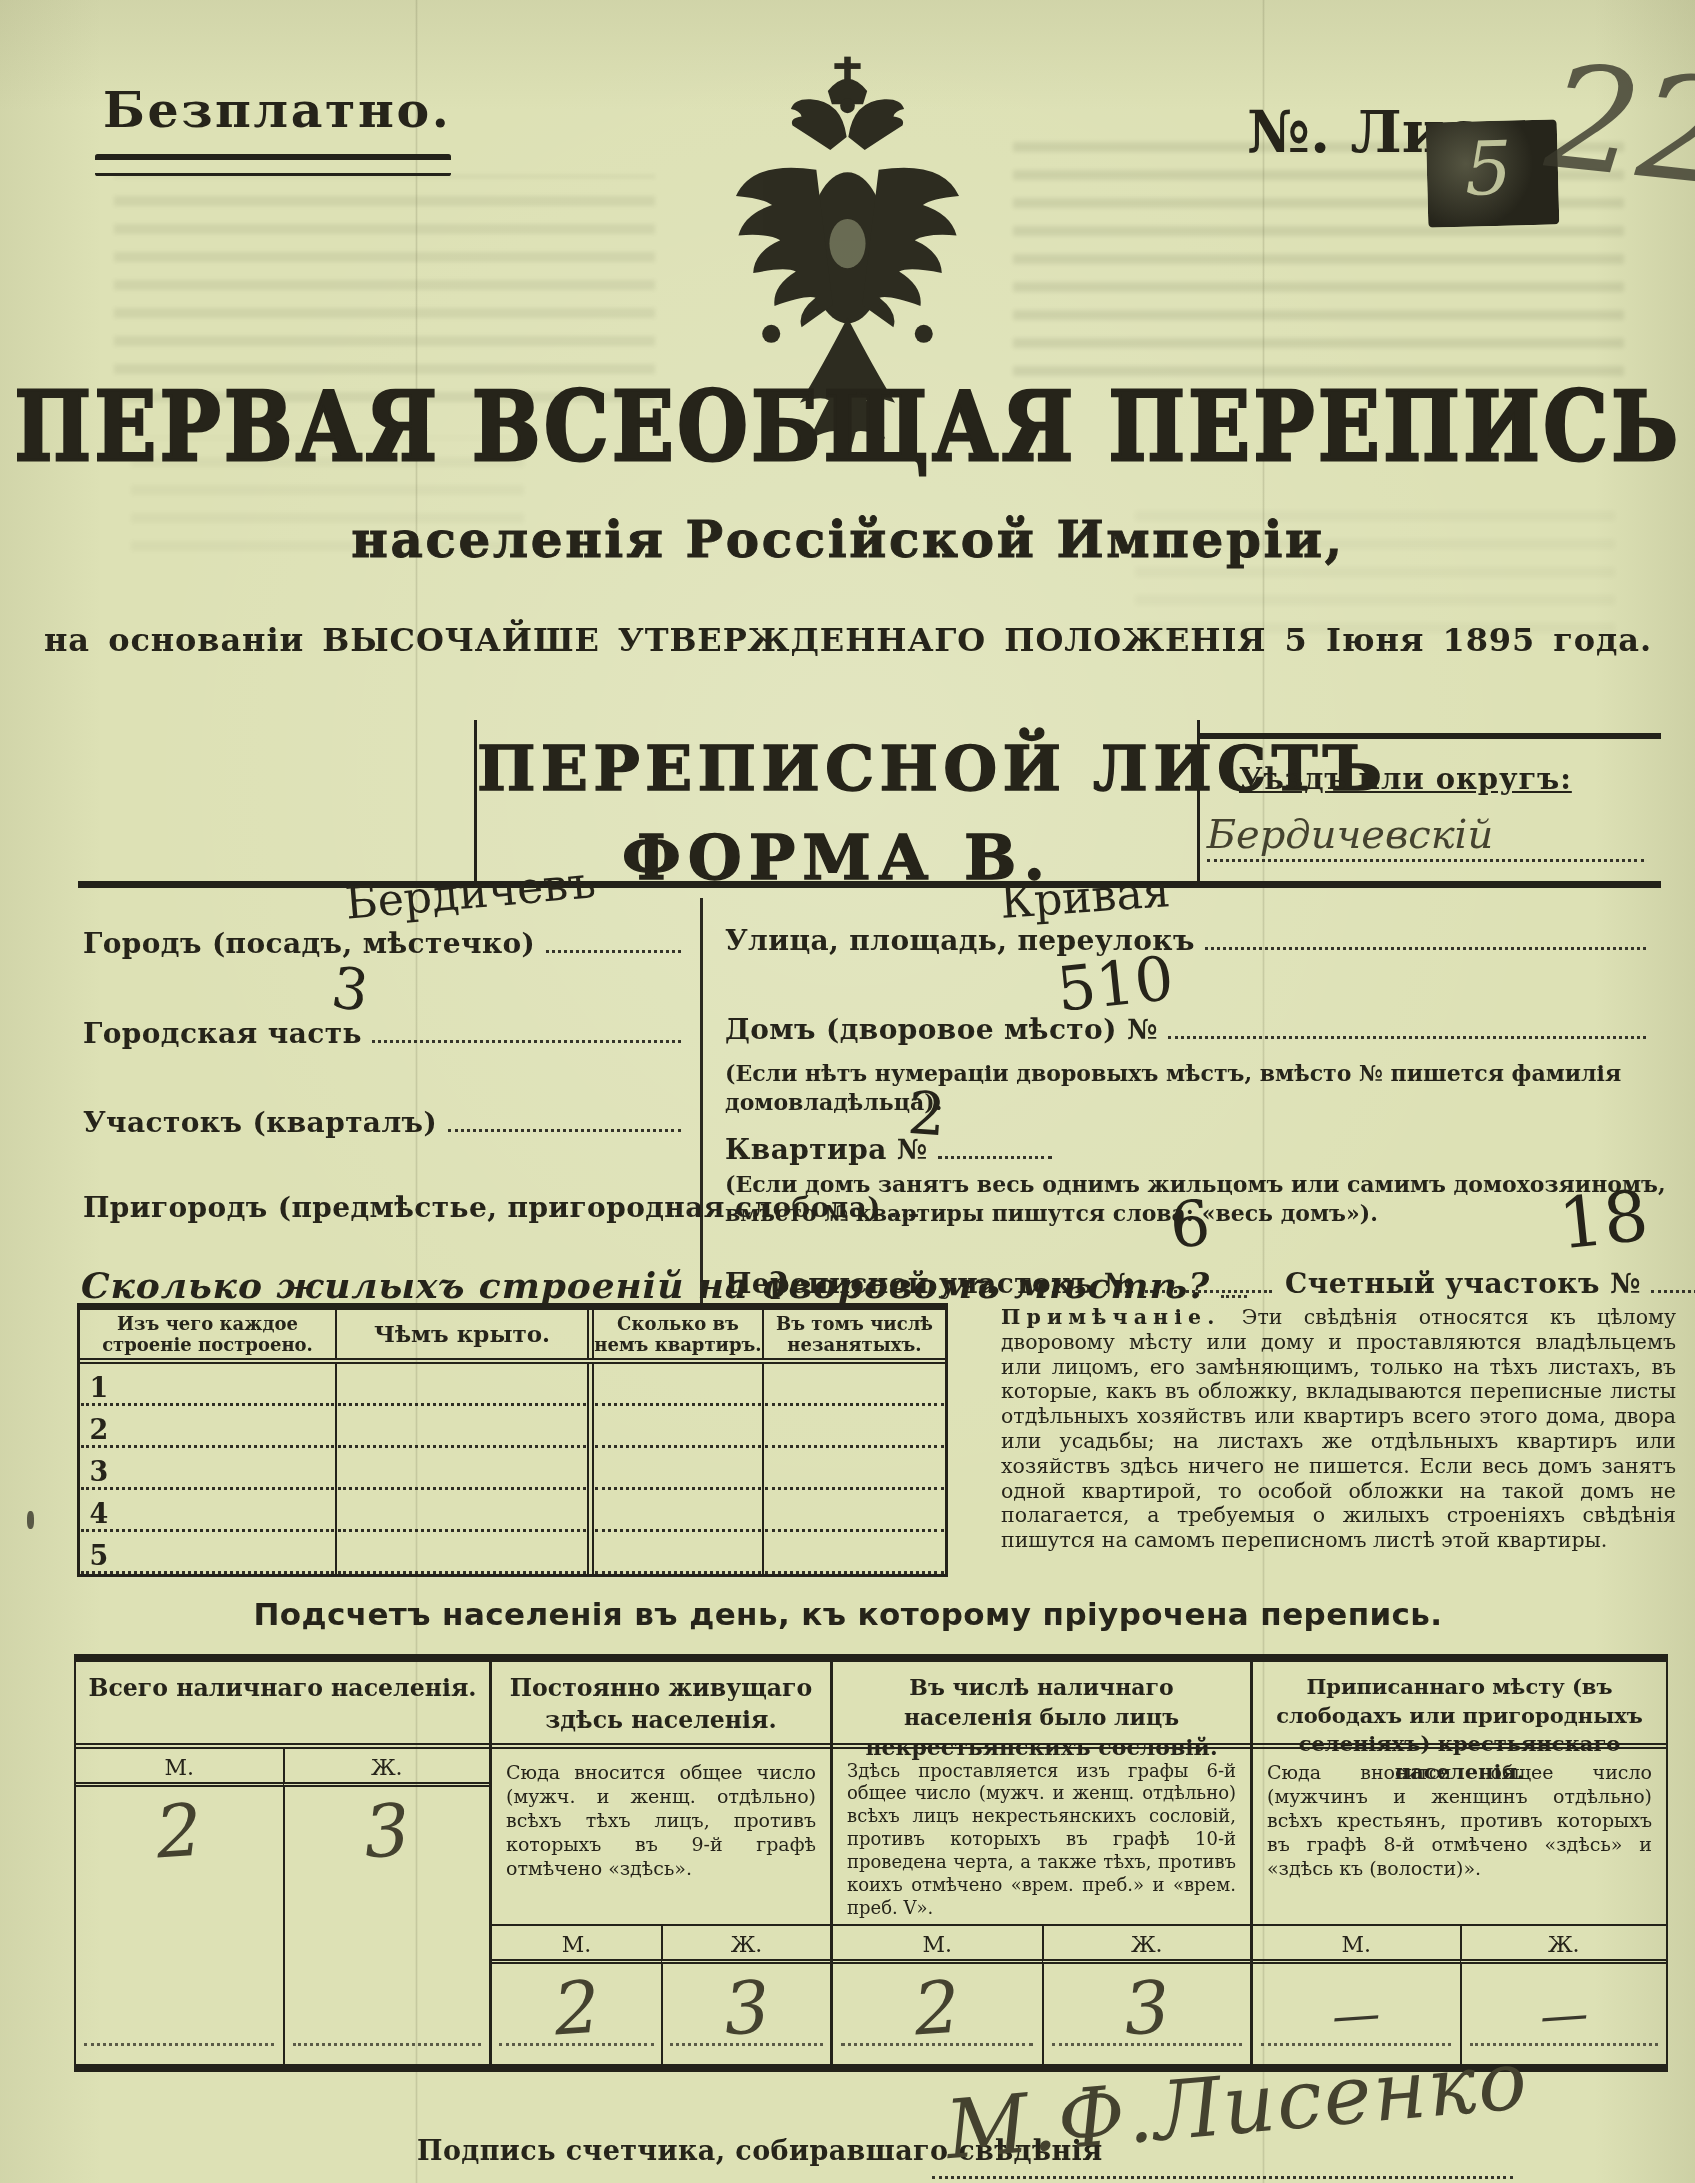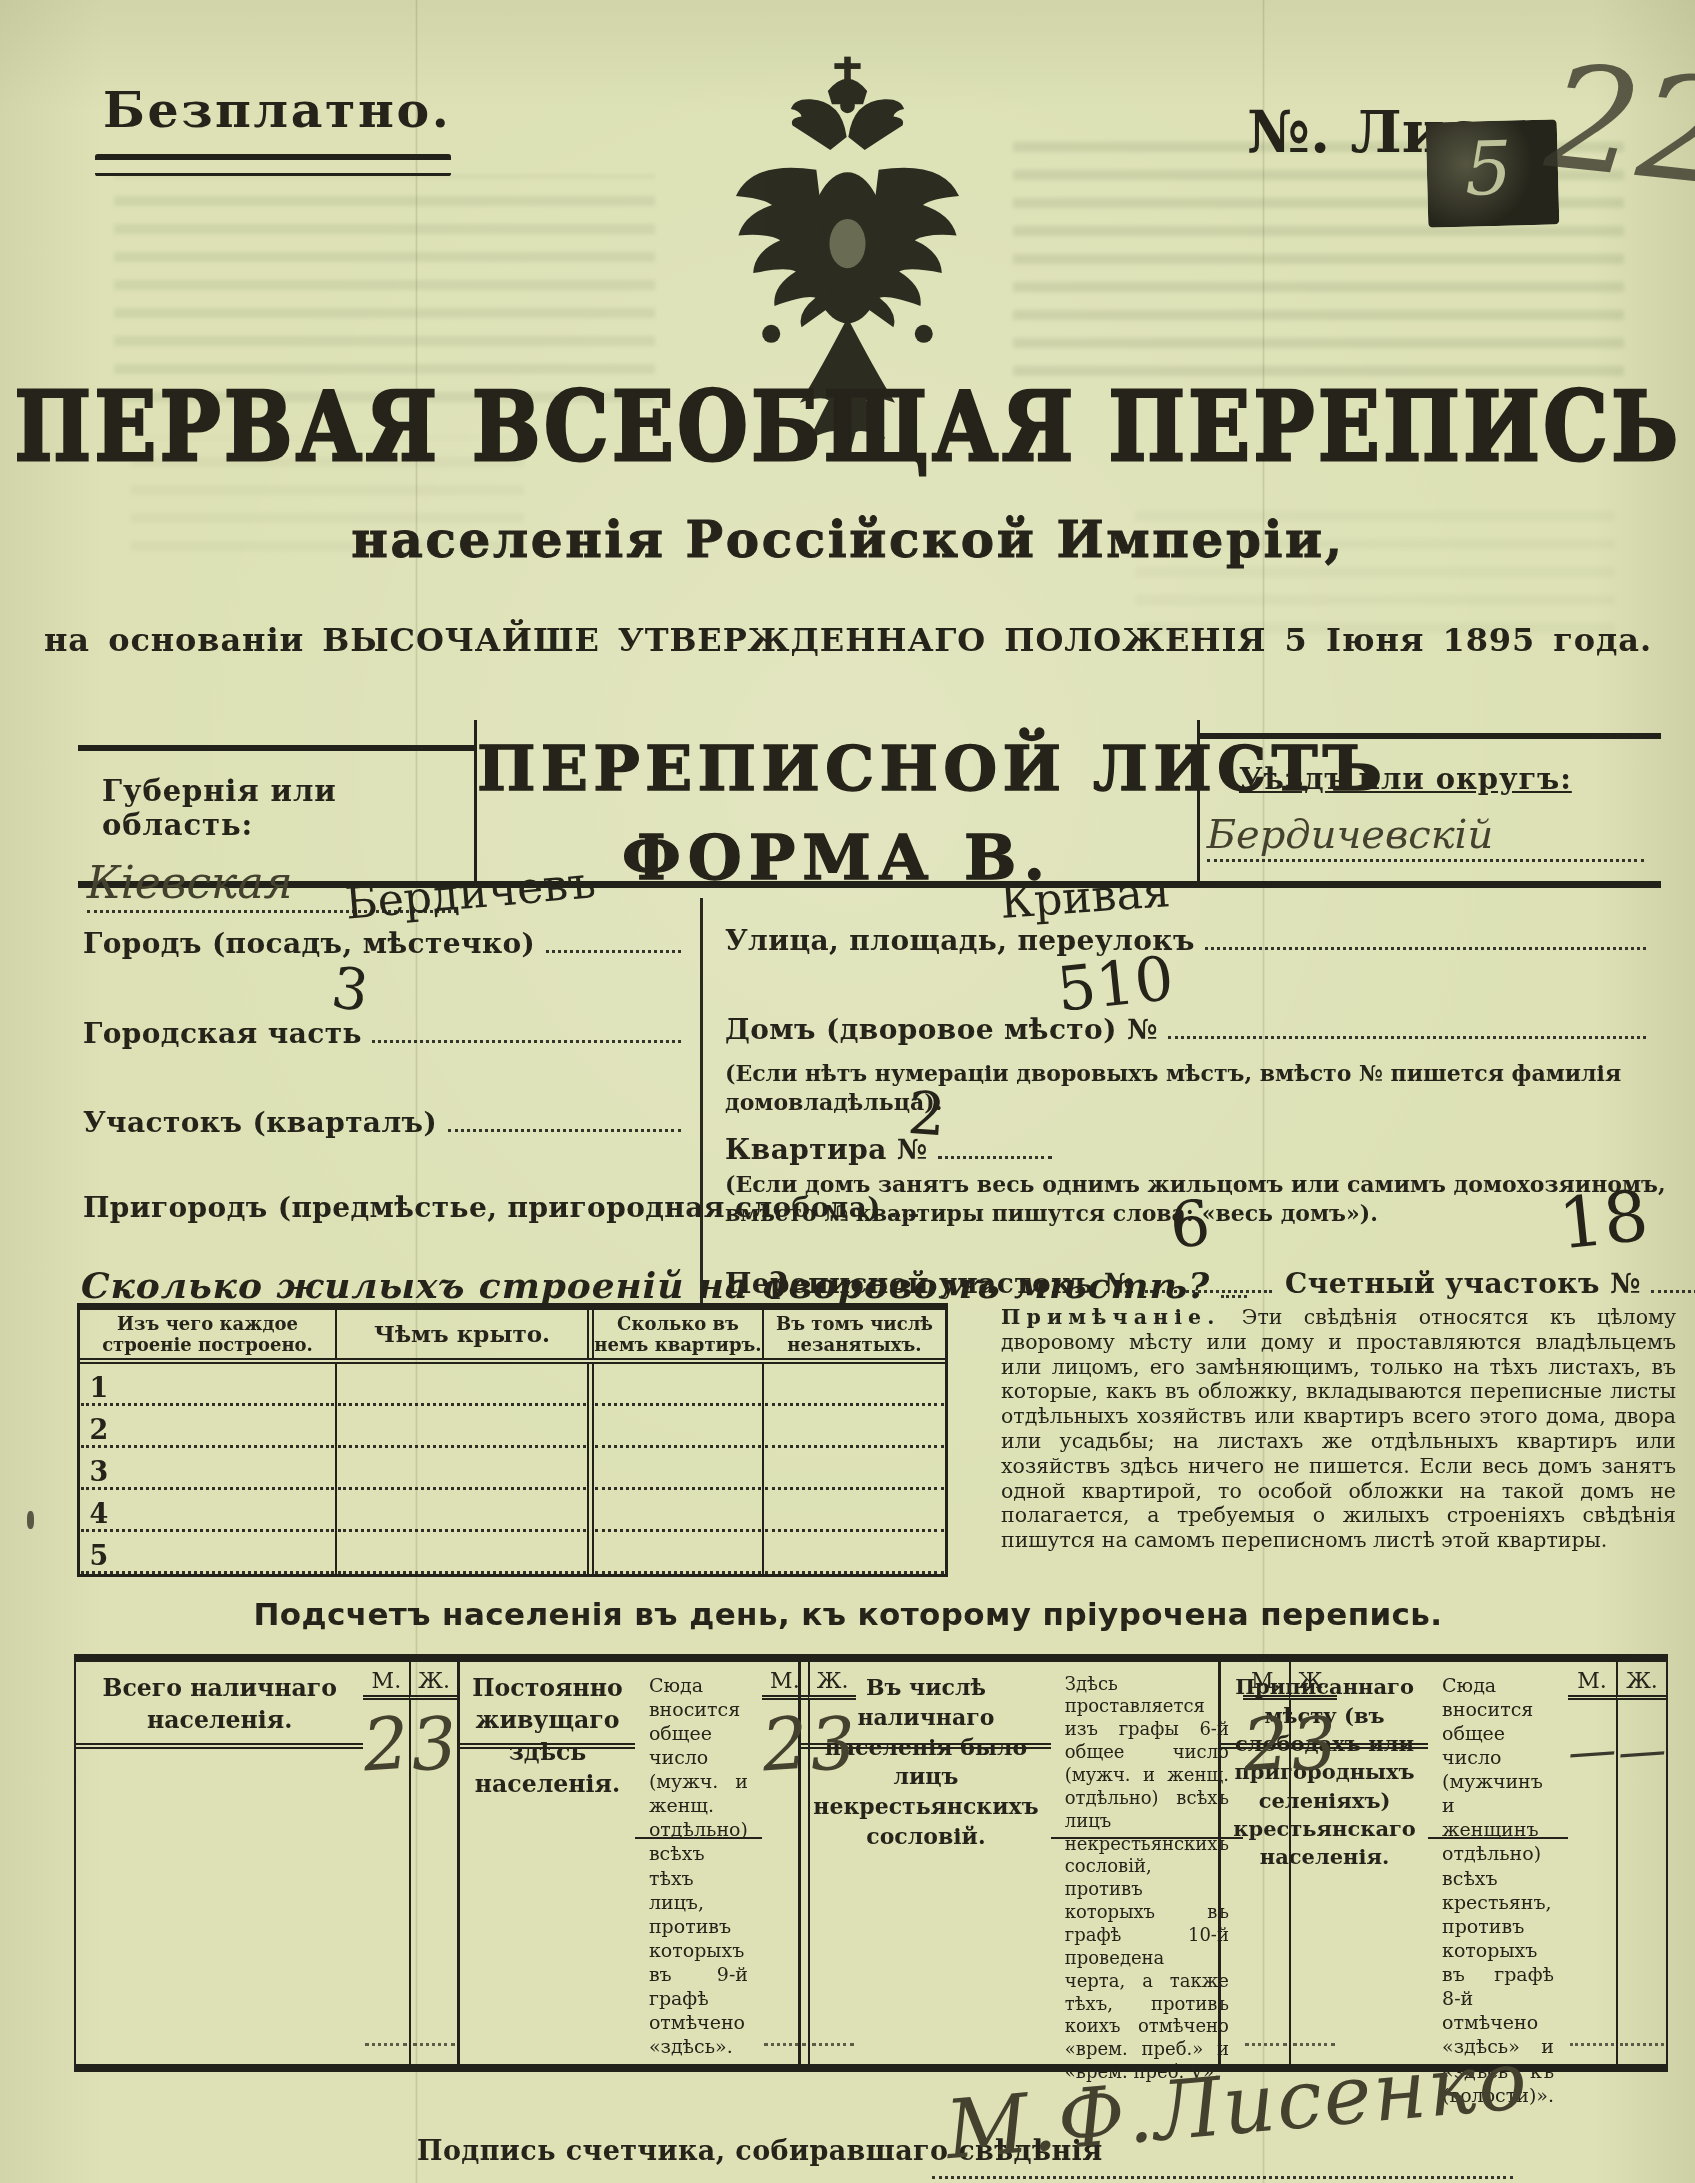--- a/index.html
+++ b/index.html
@@ -77,21 +77,21 @@
 
   .pnote{position:absolute; left:1001px; top:1305px; width:675px; font-size:20.5px; line-height:1.21;
     text-align:justify;}
   .pnote .cap{letter-spacing:6.1px; font-weight:bold;}
 
   .count-title{position:absolute; left:0; top:1596px; width:100%; text-align:center;
     font-family:"DejaVu Sans", sans-serif; font-size:31px; font-weight:bold; letter-spacing:0.4px;}
 
   .ctable{position:absolute; left:74px; top:1654px; width:1594px; height:418px; box-sizing:border-box;
     border:2.6px solid #23221a; border-top-width:8.3px; border-bottom-width:8.3px; display:flex;}
-  .ccol{display:flex; flex-direction:row; box-sizing:border-box;}
+  .ccol{display:flex; flex-direction:column; box-sizing:border-box;}
   .ccol+.ccol{border-left:3.1px solid #23221a;}
   .ccol .ctitle{height:87px; box-sizing:border-box; border-bottom:6.5px double #23221a;
     font-size:23.6px; font-weight:bold; text-align:center; line-height:1.35; padding:11.4px 12.2px 0 12.2px;}
   .ccol .cdesc{height:177px; box-sizing:border-box; border-bottom:2.6px solid #23221a;
     font-size:18px; line-height:1.27; text-align:justify; padding:10.5px 14px 0 14px;}
   .ccol .cgrid{flex:1; display:grid; grid-template-columns:1fr 1fr; grid-template-rows:38px 1fr;}
   .ccol .cgrid div{box-sizing:border-box; text-align:center;}
   .ccol .ml,.ccol .fl{font-size:22px; padding-top:6.1px; border-bottom:5.7px double #23221a;}
   .ccol .fl,.ccol .fv{border-left:2.6px solid #23221a;}
   .ccol .mv,.ccol .fv{position:relative;}
@@ -149,24 +149,20 @@
         <ellipse cx="150" cy="230" rx="22" ry="30" fill="#dde1b5" opacity="0.35"></ellipse>
       </g>
     </svg>
   </div>
 
   <div class="main-title">ПЕРВАЯ ВСЕОБЩАЯ ПЕРЕПИСЬ</div>
   <div class="subtitle">населенія Россійской Имперіи,</div>
   <div class="basis">на основаніи ВЫСОЧАЙШЕ УТВЕРЖДЕННАГО ПОЛОЖЕНІЯ 5 Іюня 1895 года.</div>
 
   <div class="band">
-    <div class="bl">
-      <div class="lbl">Губернія или область:</div>
-      <span class="hand hv">Кіевская</span>
-    </div>
     <div class="bc">
       <div class="cap1">ПЕРЕПИСНОЙ ЛИСТЪ</div>
       <div class="cap2">ФОРМА В.</div>
     </div>
     <div class="br">
       <div class="lbl">Уѣздъ или округъ:</div>
       <span class="hand hv small">Бердичевскій</span>
     </div>
   </div>
 

